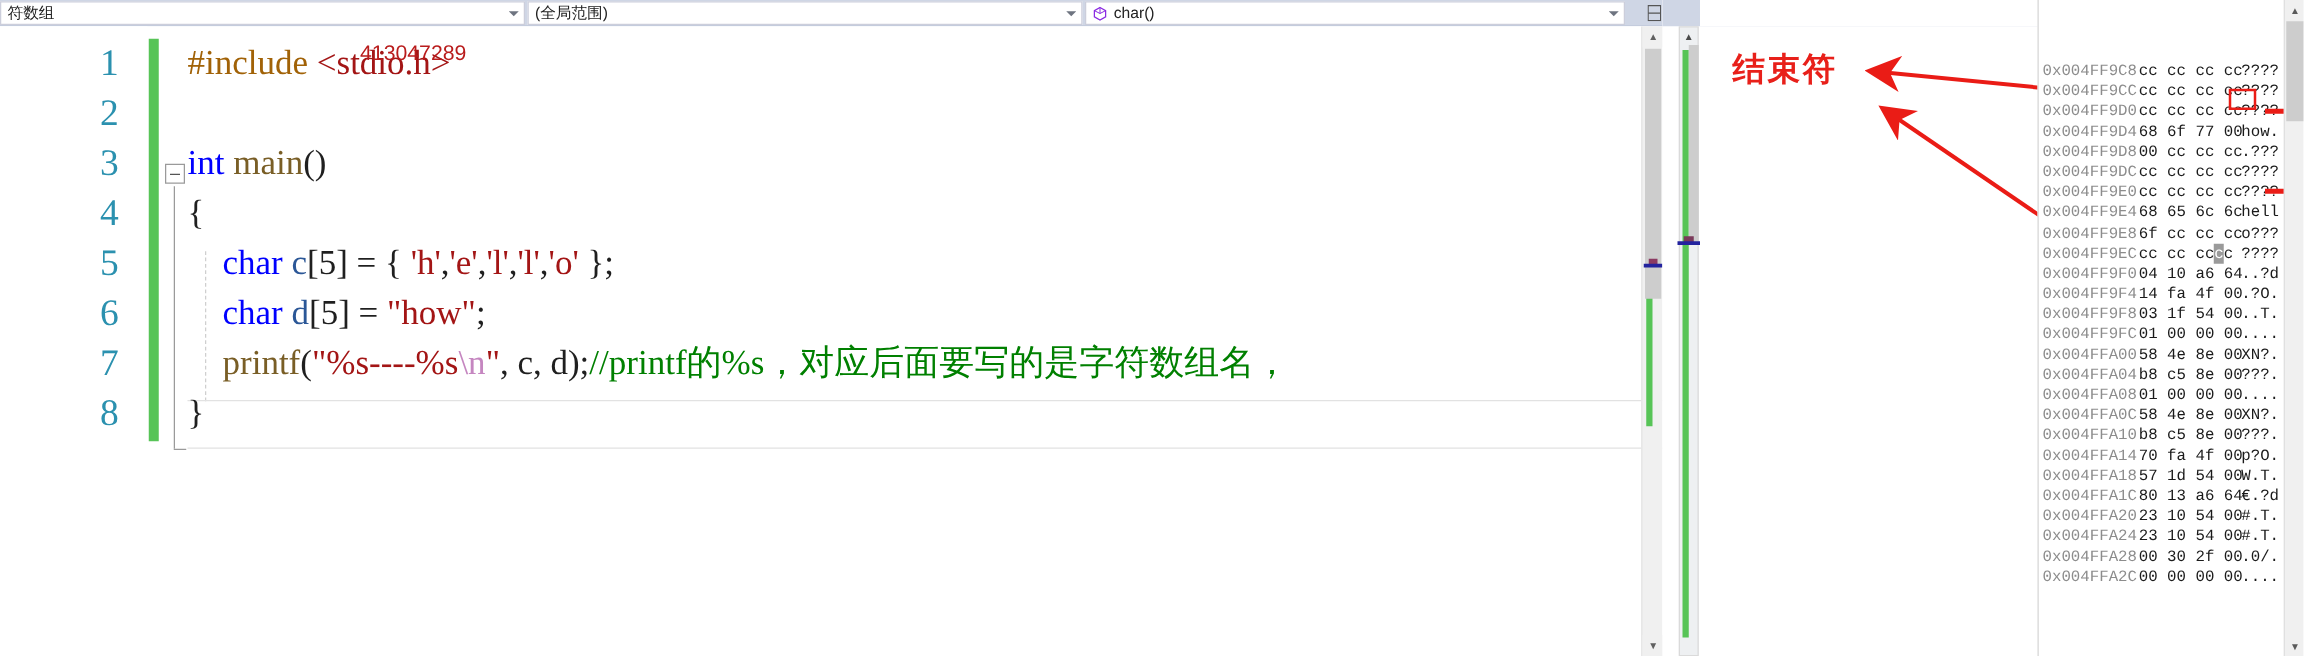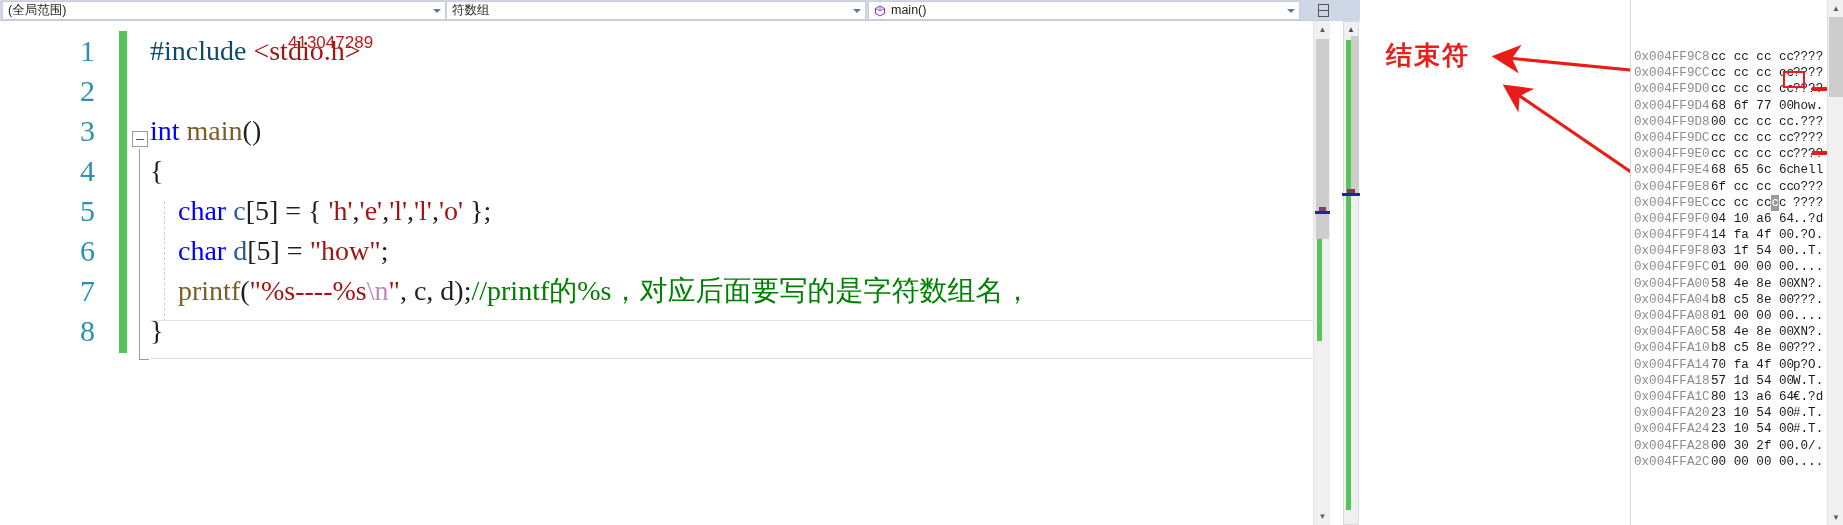--- a/index.html
+++ b/index.html
@@ -158,21 +158,21 @@
   .code {
     position: absolute;
     left: 150px; top: 10px;
     font-family: "Liberation Serif", serif;
     font-size: 28px;
     line-height: 40px;
     white-space: pre;
   }
   .code .ln { height: 40px; position: relative; }
 
-  .tok-pre   { color: #0c4a6e; }
+  .tok-pre   { color: #a16207; }
   .tok-hdr   { color: #a31515; }
   .tok-kw    { color: #0000ff; }
   .tok-fn    { color: #795e26; }
   .tok-id    { color: #1f1f1f; }
   .tok-var   { color: #2b5797; }
   .tok-num   { color: #1f1f1f; }
   .tok-str   { color: #a31515; }
   .tok-esc   { color: #c586c0; }
   .tok-cmt   { color: #008000; }
   .tok-punc  { color: #1f1f1f; }
@@ -373,36 +373,36 @@
     width: 483px; height: 21px;
     background: #ffffff;
   }
 </style>
 </head>
 <body>
 
 <div id="app">
 
   <div class="navbar">
+    <div class="combo combo-scope">
+      <span class="combo-text">符数组</span>
+      <span class="arrow"></span>
+    </div>
     <div class="combo combo-global">
       <span class="combo-text">(全局范围)</span>
-      <span class="arrow"></span>
-    </div>
-    <div class="combo combo-scope">
-      <span class="combo-text">符数组</span>
       <span class="arrow"></span>
     </div>
     <div class="combo combo-func">
       <span class="func-icon">
         <svg width="12" height="12" viewBox="0 0 12 12">
           <path d="M6 1 L10.5 3.5 L10.5 8.5 L6 11 L1.5 8.5 L1.5 3.5 Z" fill="none" stroke="#8a2be2" stroke-width="1"></path>
           <path d="M6 1 L6 5.8 M6 5.8 L1.5 3.5 M6 5.8 L10.5 3.5" stroke="#8a2be2" stroke-width="0.8" fill="none"></path>
         </svg>
       </span>
-      <span class="combo-text">main()</span>
+      <span class="combo-text">char()</span>
       <span class="arrow"></span>
     </div>
     <div class="nav-splitter">
       <svg width="11" height="13" viewBox="0 0 11 13">
         <rect x="0.5" y="0.5" width="10" height="12" fill="none" stroke="#555" stroke-width="1"></rect>
         <line x1="0.5" y1="6.5" x2="10.5" y2="6.5" stroke="#555" stroke-width="1"></line>
       </svg>
     </div>
   </div>
 

